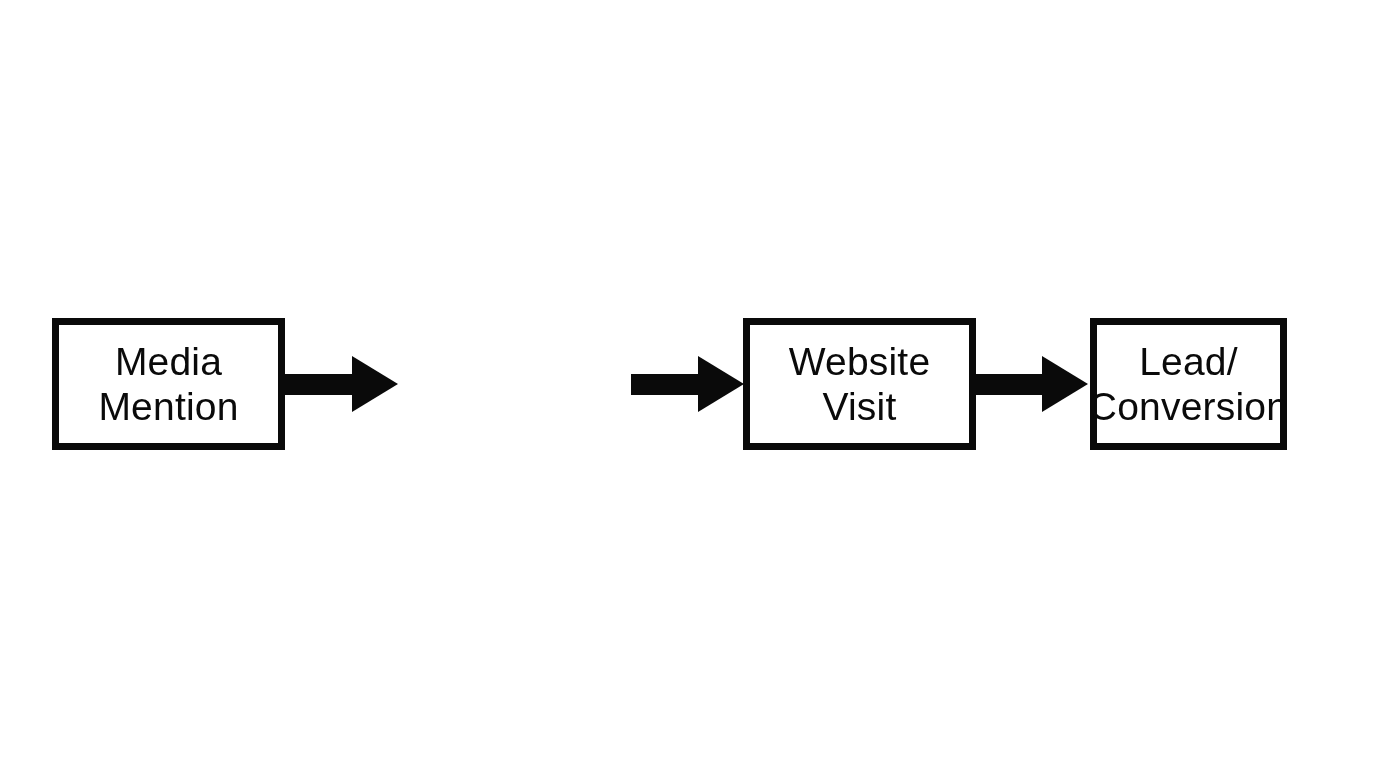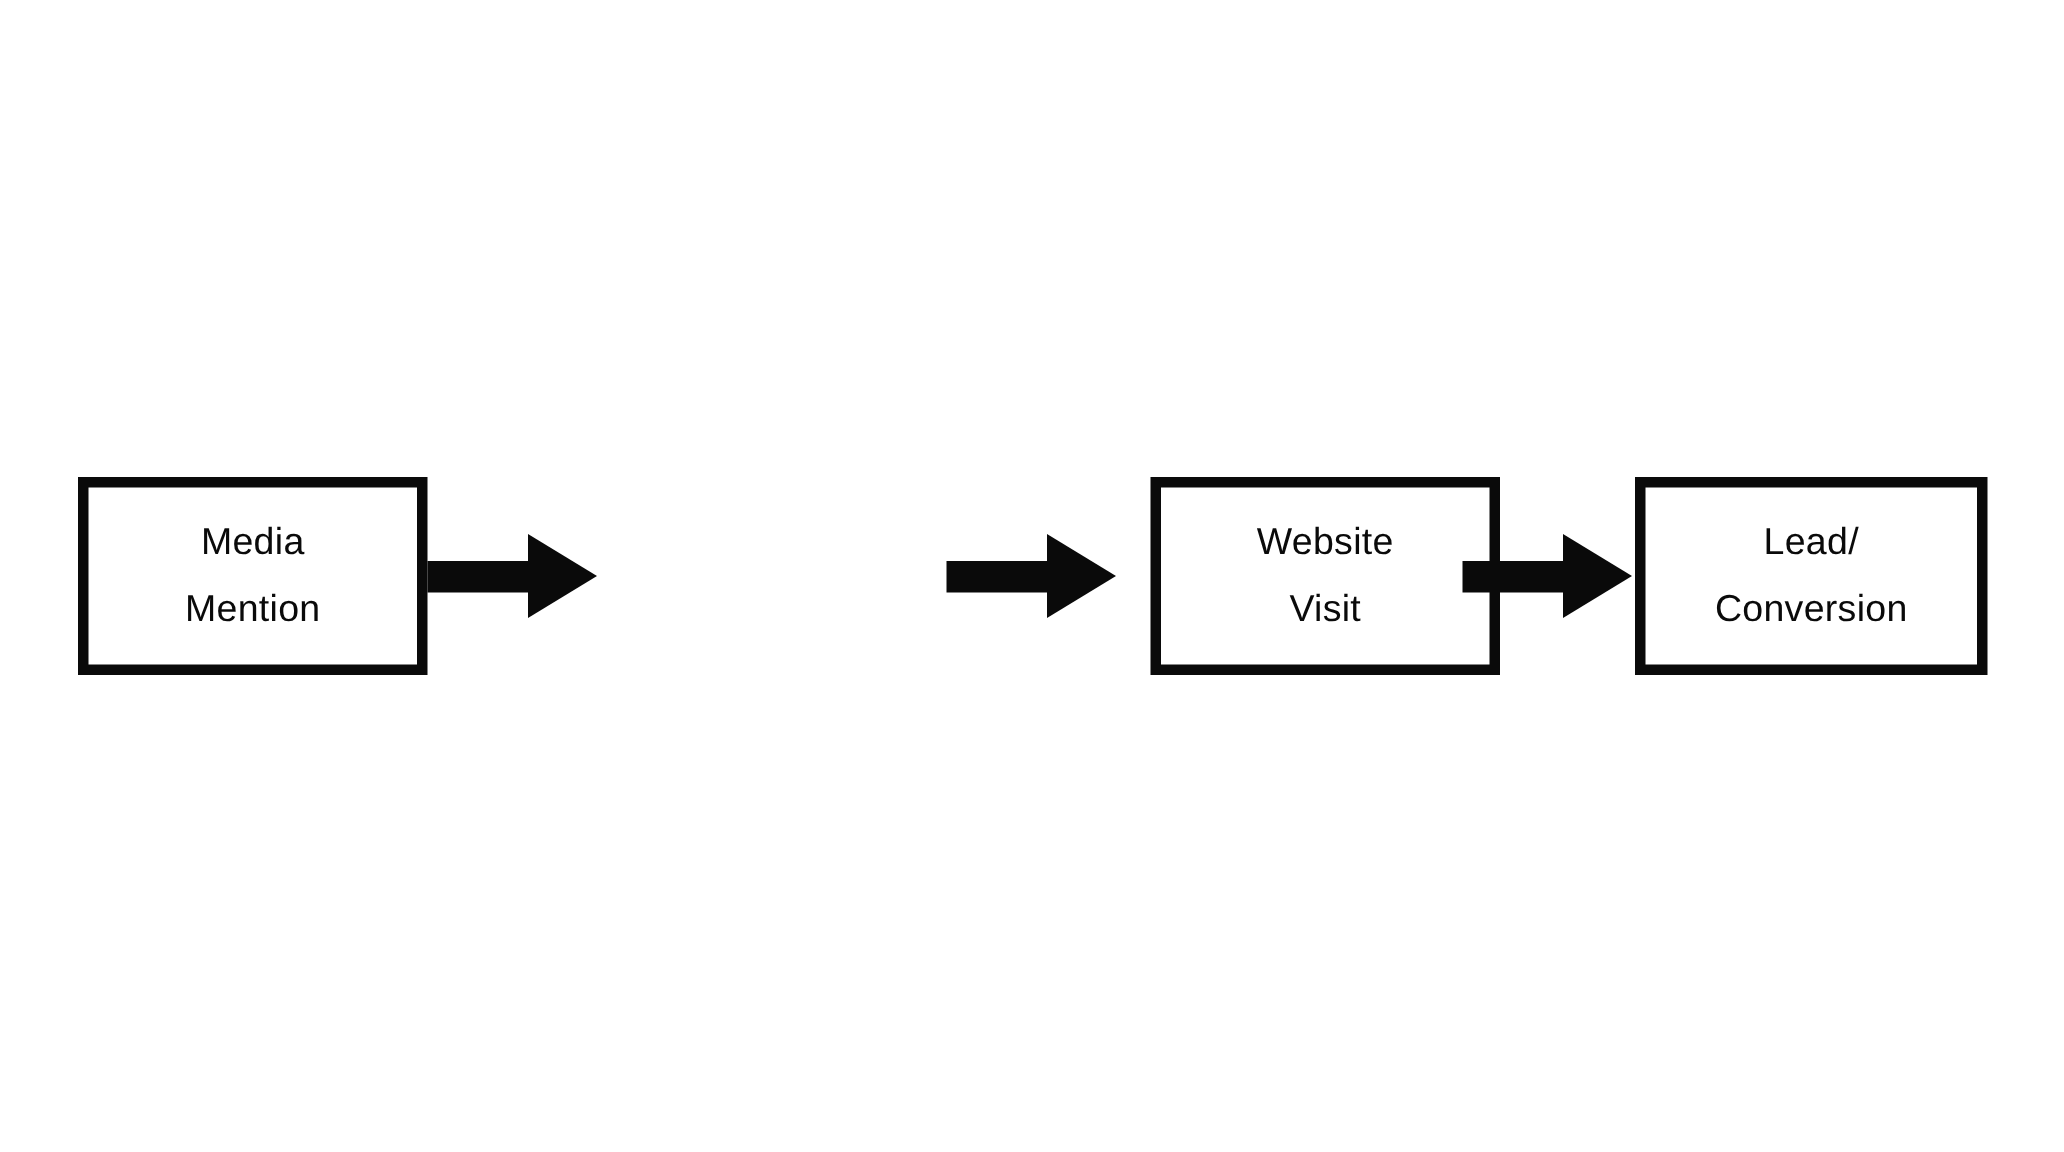--- a/index.html
+++ b/index.html
@@ -24,31 +24,31 @@
     height: 132px;
     box-sizing: border-box;
     border: 7px solid #0a0a0a;
     background: #ffffff;
     display: flex;
     align-items: center;
     justify-content: center;
     text-align: center;
   }
   .flow-box .box-label {
-    font-size: 25px;
+    font-size: 39px;
     line-height: 45px;
     font-weight: 500;
     color: #0a0a0a;
     white-space: pre-line;
     letter-spacing: 0.2px;
   }
   .box-1 { left: 52px; }
   .box-2 { left: 398px; }
-  .box-3 { left: 743px; margin-left: 24px; }
-  .box-4 { left: 1090px; width: 235px; }
+  .box-3 { left: 743px; }
+  .box-4 { left: 1090px; width: 197px; }
 
   .flow-arrow {
     position: absolute;
     top: 356px;
     height: 56px;
     width: 113px;
   }
   .arrow-1 { left: 285px; }
   .arrow-2 { left: 631px; }
   .arrow-3 { left: 975px; }

